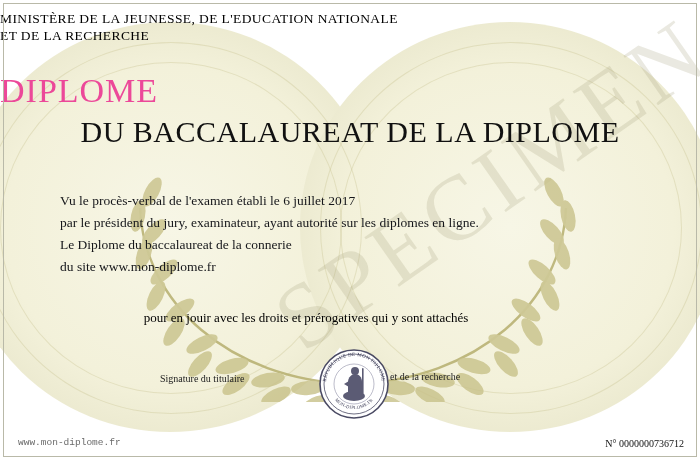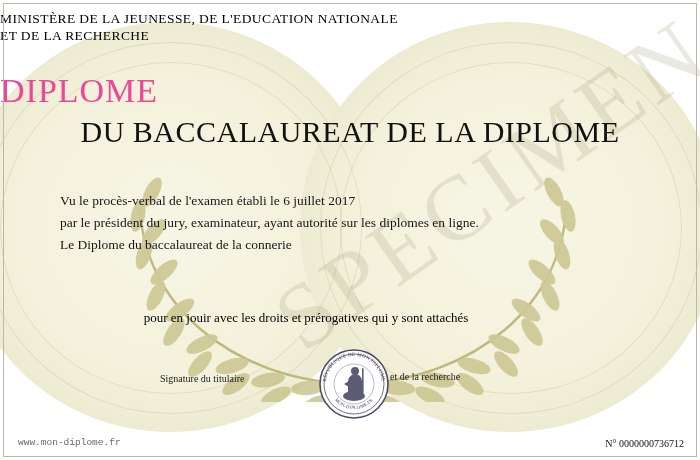--- a/index.html
+++ b/index.html
@@ -243,20 +243,21 @@
     <span class="l2">et de la Recherche</span>
   </div>
 
   <div class="title-main">DIPLOME</div>
   <div class="title-sub">DU BACCALAUREAT DE LA DIPLOME</div>
 
   <div class="body-block">
     <div>Vu le procès-verbal de l'examen établi le 6 juillet 2017</div>
     <div>par le président du jury, examinateur, ayant autorité sur les diplomes en ligne.</div>
     <div>Le Diplome du baccalaureat de la connerie</div>
+    <div>du site www.mon-diplome.fr</div>
   </div>
 
   <div class="rights">pour en jouir avec les droits et prérogatives qui y sont attachés</div>
 
   <div class="sig-left">Signature du titulaire</div>
   <div class="sig-right">
     <div>et de la recherche</div>
   </div>
 
   <svg class="seal" viewBox="0 0 72 72">

